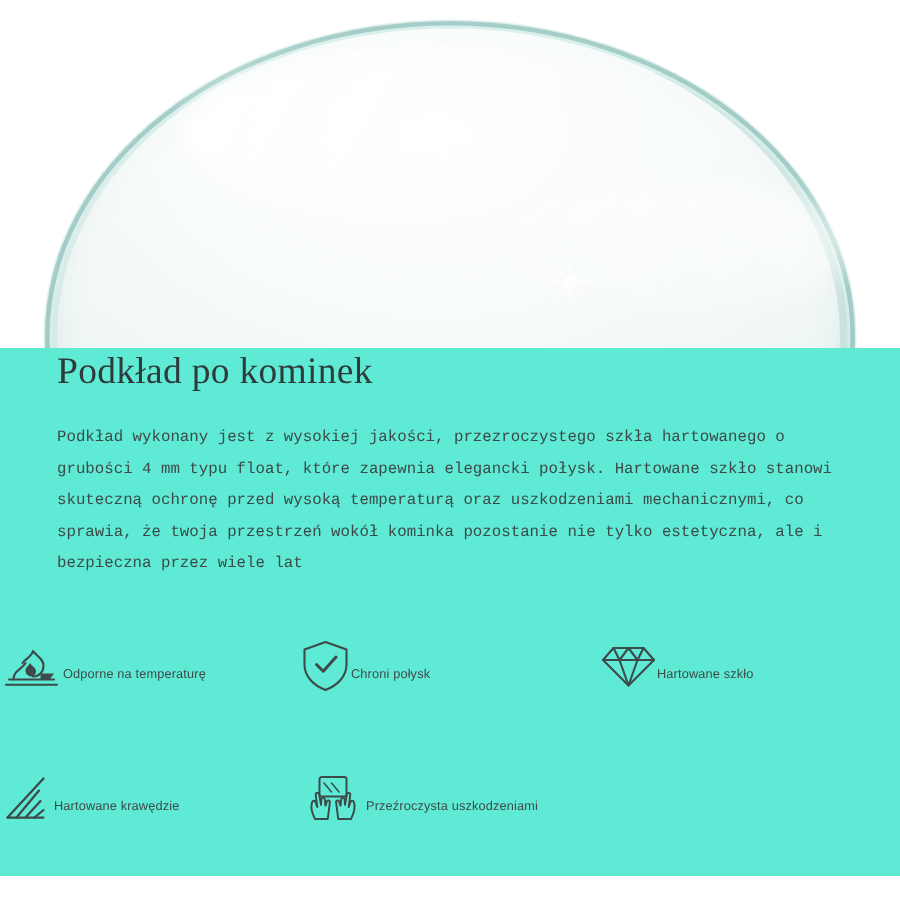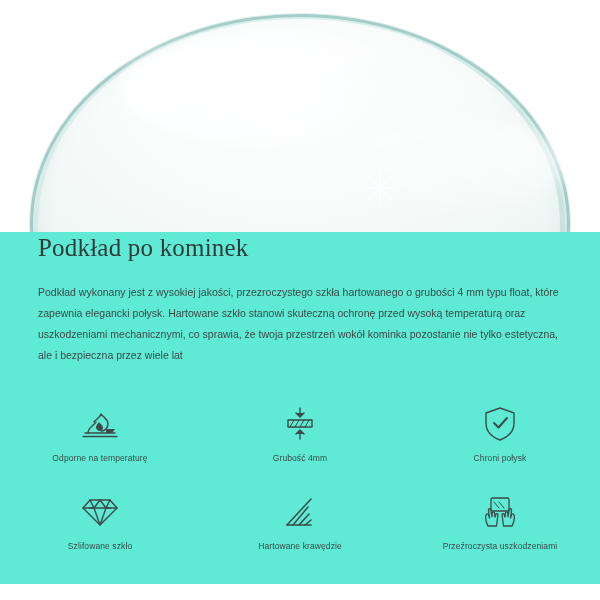--- a/index.html
+++ b/index.html
@@ -159,37 +159,37 @@
   }
   .headline .line2 {
     display: block;
   }
   .body-copy {
     margin: 18px 0 0 0;
     padding: 0 34px 0 38px;
     font-size: 10.5px;
     line-height: 21px;
     color: #3d4a4a;
-    font-family: Liberation Sans, sans-serif;
+    font-family: Liberation Mono, monospace;
   }
 
   
   .features {
     position: absolute;
     left: 0;
     top: 404px;
     width: 600px;
     display: grid;
     grid-template-columns: repeat(3, 1fr);
     grid-auto-rows: 80px;
     row-gap: 8px;
   }
   .feature {
     display: flex;
-    flex-direction: column;
+    flex-direction: row;
     align-items: center;
     justify-content: flex-start;
   }
   .feature .icon {
     height: 40px;
     display: flex;
     align-items: center;
     justify-content: center;
   }
   .feature .caption {
@@ -238,33 +238,20 @@
           <path d="M9 27 c0-6 6-7 8-11"></path>
           <path d="M15 16 c2-3 6-4 7-8 3 4 7 5 7 10 0 4-3 7-7 7"></path>
           <path d="M21 25 c-2 0-4-1.5-4-4 0-2 2-3 3-5 1 2 4 3 4 5.5 0 2-1.5 3.5-3 3.5z" fill="#3d4a4a" stroke="none"></path>
           <path d="M27 23 h9 l-3 4 h-6z" fill="#3d4a4a" stroke="none"></path>
           <path d="M4 30.5 h34"></path>
         </svg>
       </div>
       <div class="caption">Odporne na temperaturę</div>
     </div>
 
-    <div class="feature">
-      <div class="icon">
-        <svg width="40" height="38" viewBox="0 0 40 38" fill="none" stroke="#3d4a4a" stroke-width="1.4" stroke-linecap="round" stroke-linejoin="round">
-          <path d="M20 3 v8"></path>
-          <path d="M16 8 l4 4 4-4" fill="#3d4a4a" stroke="#3d4a4a"></path>
-          <rect x="8" y="15" width="24" height="7"></rect>
-          <path d="M10 22 l4-7 M15 22 l4-7 M20 22 l4-7 M25 22 l4-7" stroke-width="1"></path>
-          <path d="M20 34 v-8"></path>
-          <path d="M16 29 l4-4 4 4" fill="#3d4a4a" stroke="#3d4a4a"></path>
-        </svg>
-      </div>
-      <div class="caption">Grubość 4mm</div>
-    </div>
 
     <div class="feature">
       <div class="icon">
         <svg width="34" height="38" viewBox="0 0 34 38" fill="none" stroke="#3d4a4a" stroke-width="1.4" stroke-linecap="round" stroke-linejoin="round">
           <path d="M17 3 L31 8 v10 c0 8-6 14-14 17 -8-3-14-9-14-17 V8z"></path>
           <path d="M11 18 l4.5 4.5 L24 13" stroke-width="2"></path>
         </svg>
       </div>
       <div class="caption">Chroni połysk</div>
     </div>
@@ -273,21 +260,21 @@
       <div class="icon">
         <svg width="38" height="34" viewBox="0 0 38 34" fill="none" stroke="#3d4a4a" stroke-width="1.4" stroke-linecap="round" stroke-linejoin="round">
           <path d="M9 5 h20 l7 8 -17 17 L2 13z"></path>
           <path d="M2 13 h34"></path>
           <path d="M9 5 l4 8 -4 0"></path>
           <path d="M29 5 l-4 8 4 0"></path>
           <path d="M13 13 l6 17 6-17"></path>
           <path d="M13 13 l6-8 6 8"></path>
         </svg>
       </div>
-      <div class="caption">Szlifowane szkło</div>
+      <div class="caption">Hartowane szkło</div>
     </div>
 
     <div class="feature">
       <div class="icon">
         <svg width="36" height="34" viewBox="0 0 36 34" fill="none" stroke="#3d4a4a" stroke-width="1.5" stroke-linecap="round">
           <path d="M5 30 L29 4"></path>
           <path d="M5 30 L29 30"></path>
           <path d="M11 30 L26 12"></path>
           <path d="M17 30 L27 19"></path>
           <path d="M23 30 L29 25"></path>

